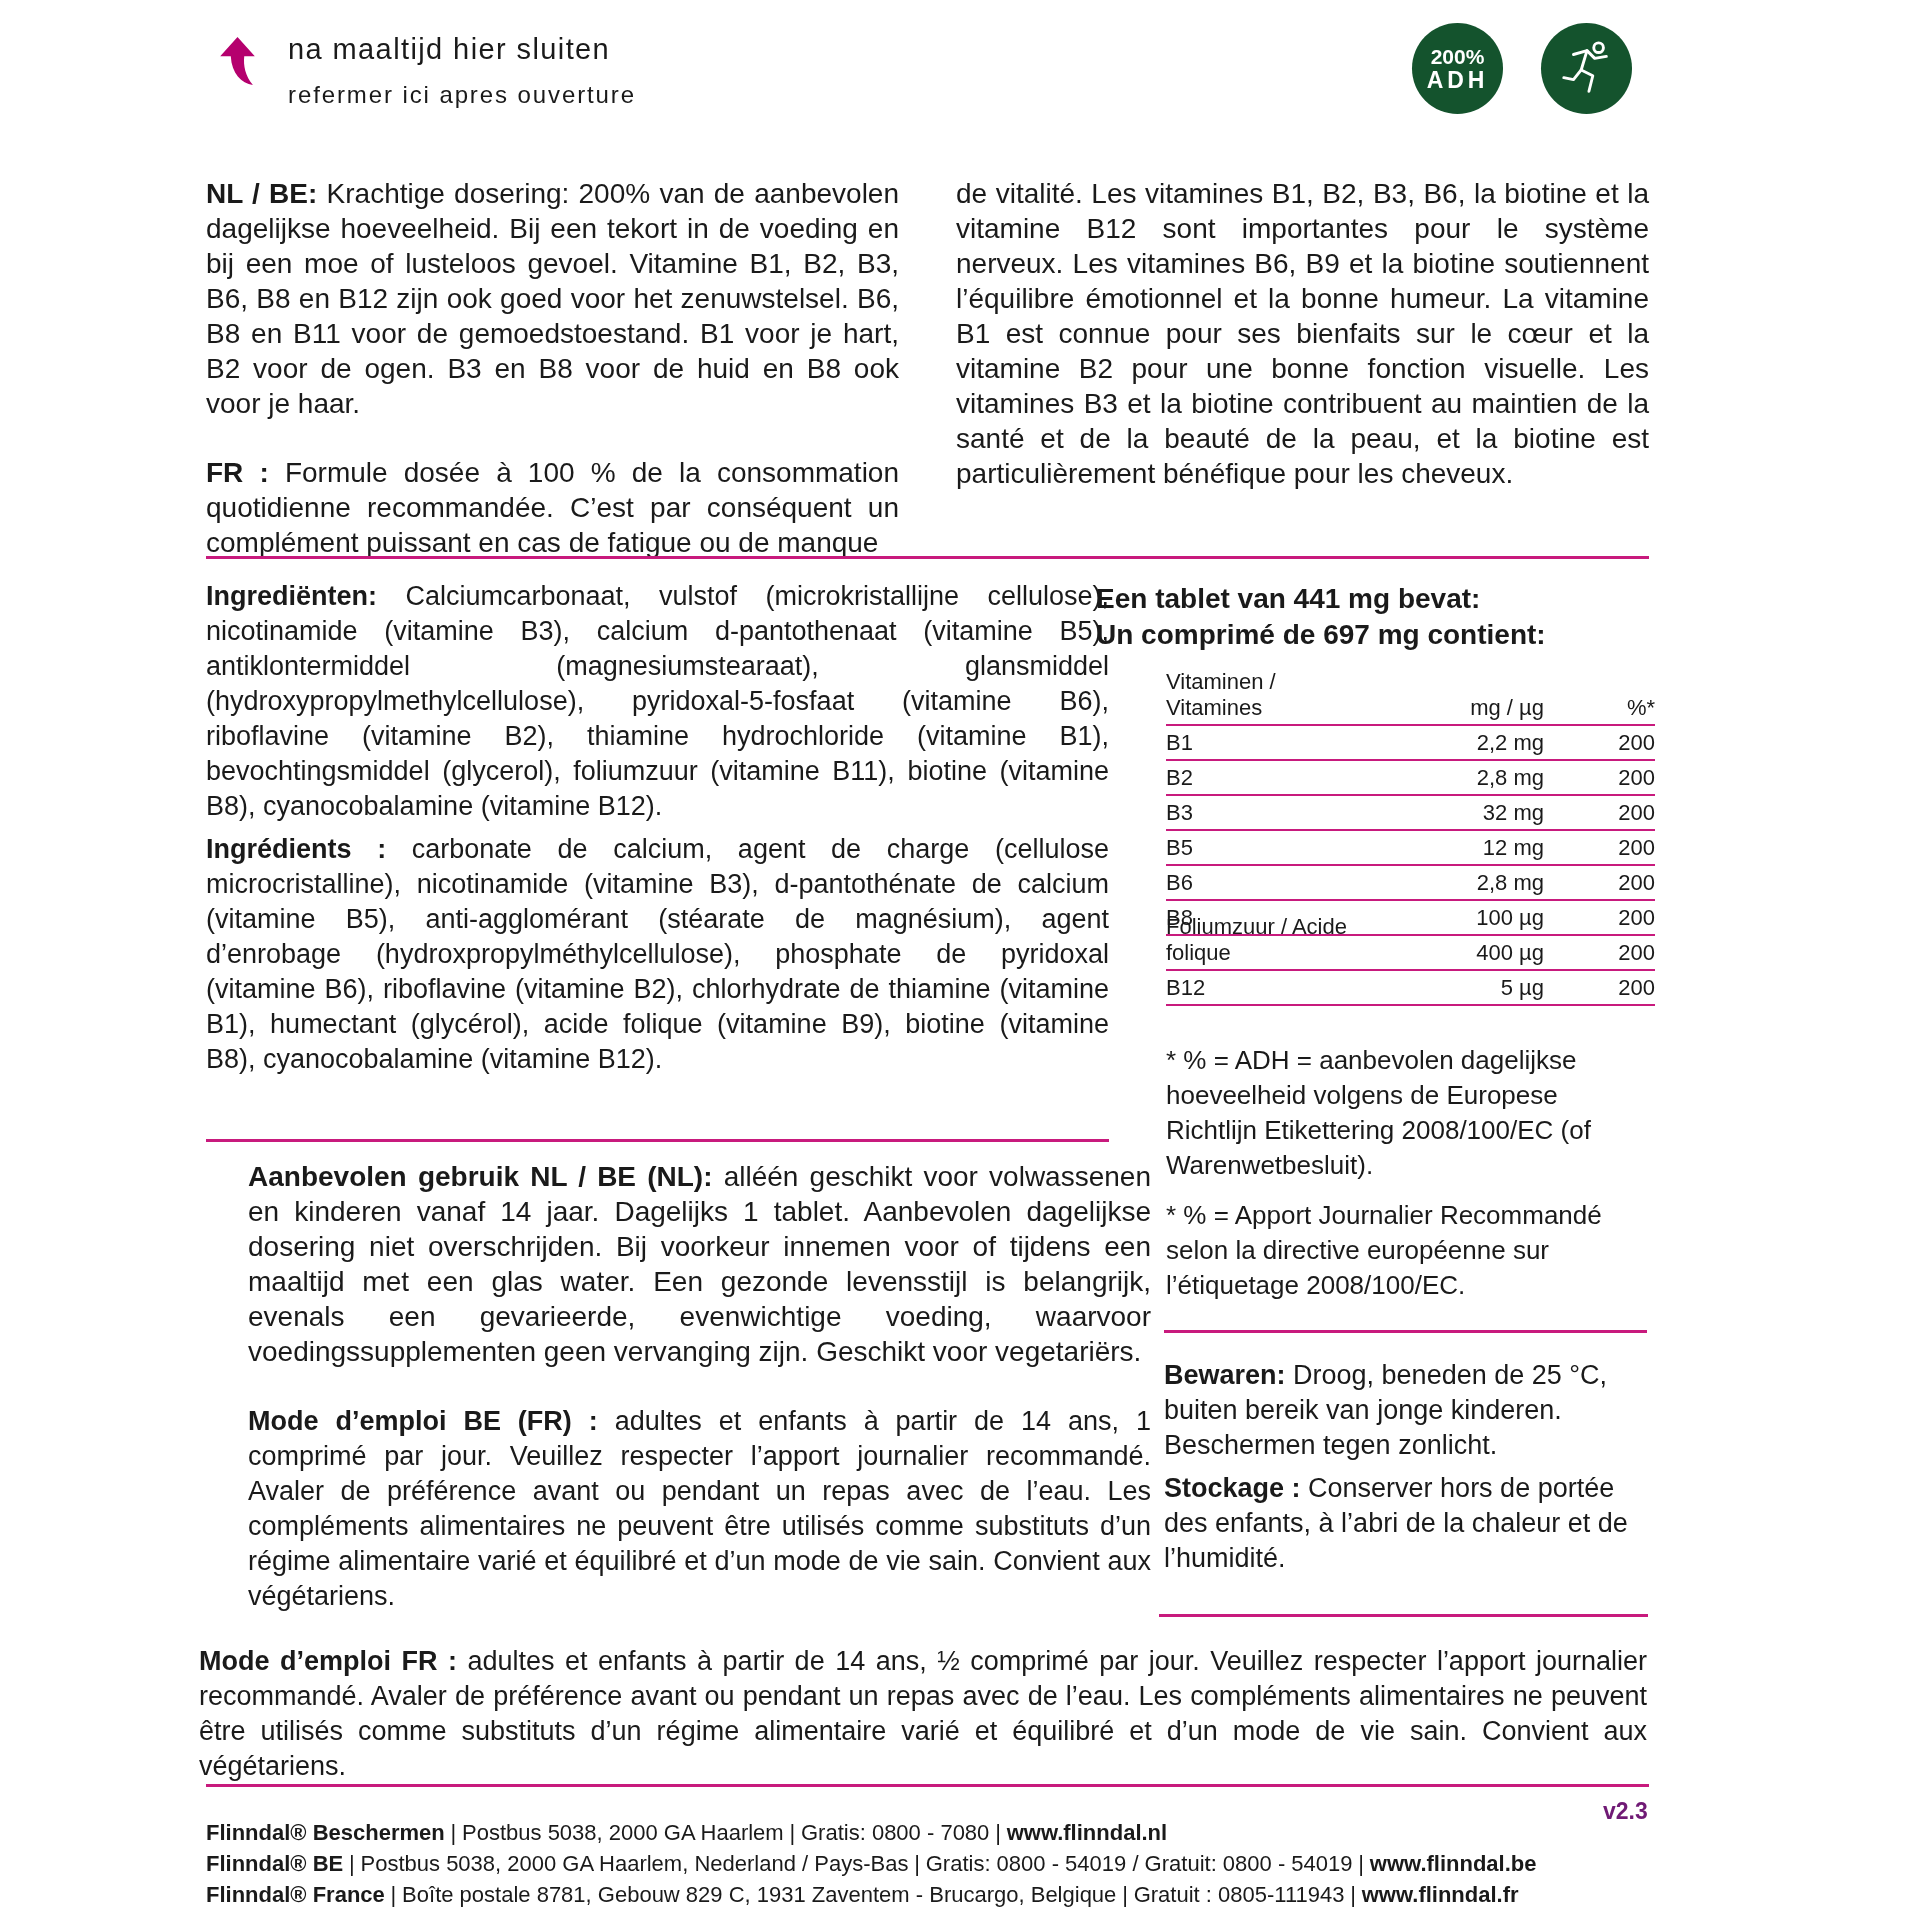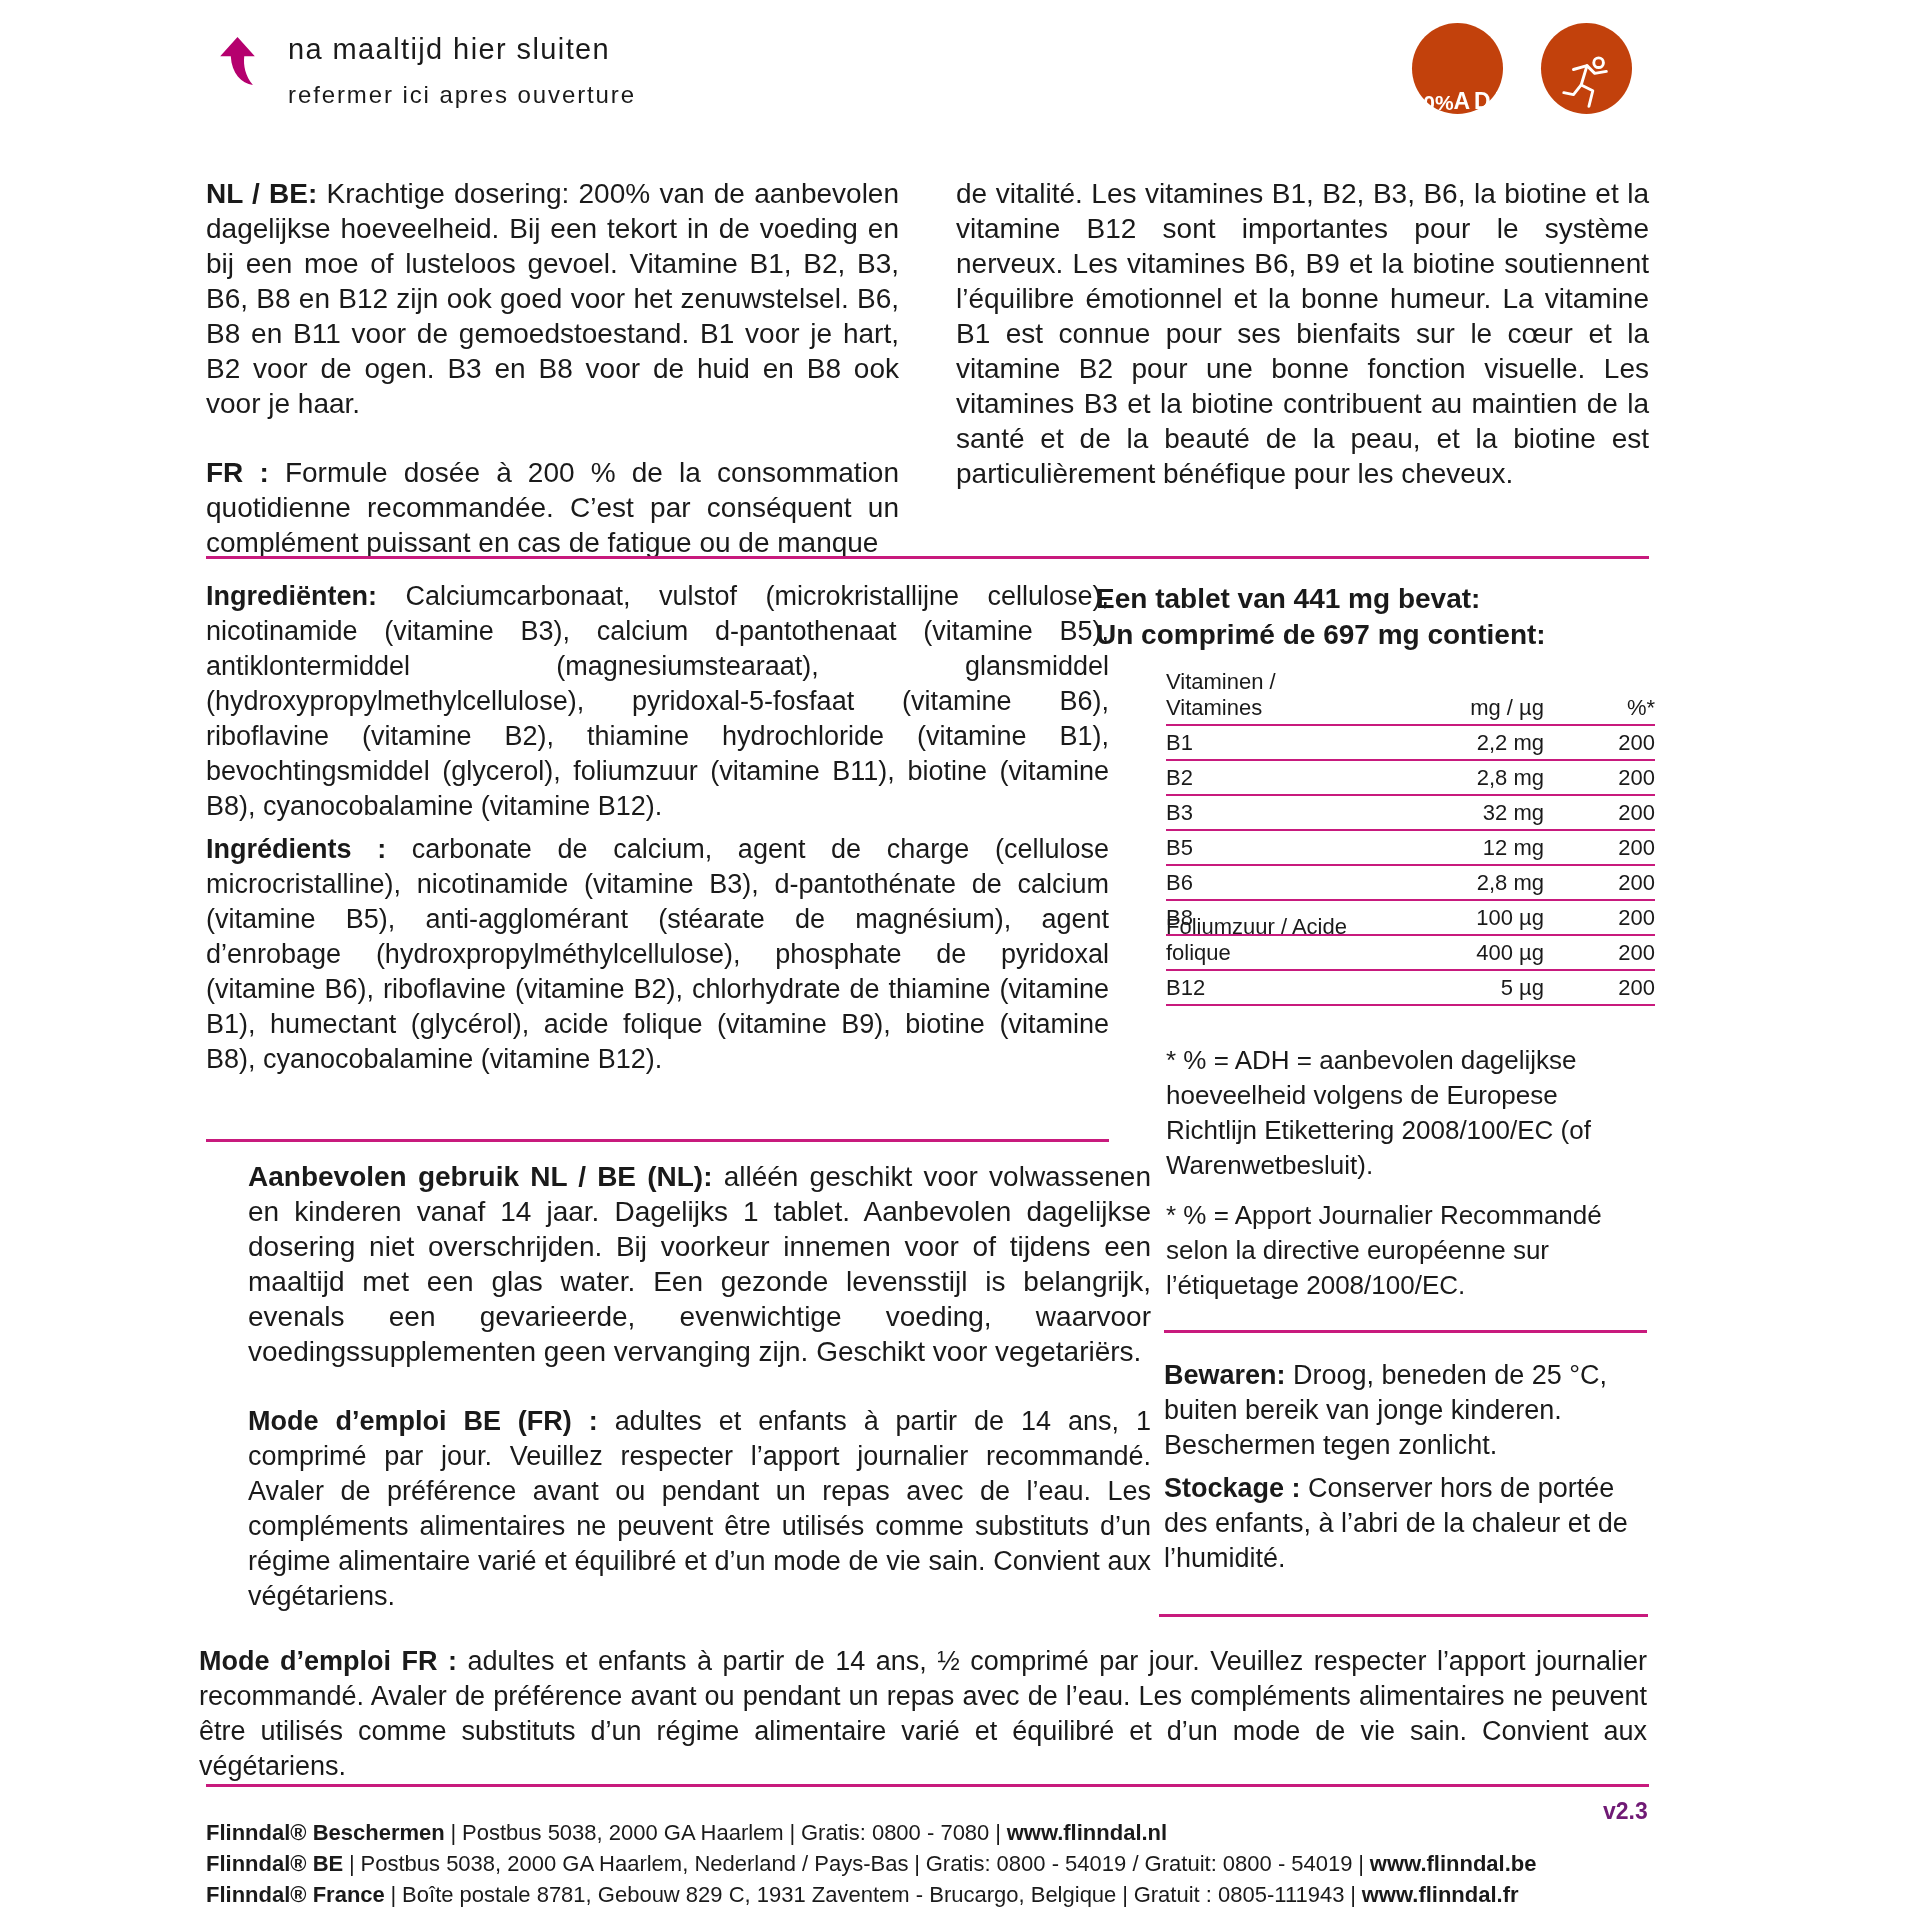--- a/index.html
+++ b/index.html
@@ -5,22 +5,22 @@
   html, body { margin:0; padding:0; background:#ffffff; }
   body { width:1923px; height:1931px; position:relative; overflow:hidden;
          font-family:"Liberation Sans", sans-serif; color:#1a1a1a; }
   .abs { position:absolute; }
   .rule { position:absolute; height:2.9px; background:#c81a7d; }
 
   
   .arrow { left:218px; top:37px; width:39px; height:50px; }
   .close-nl { left:288px; top:33px; font-size:29px; letter-spacing:1.4px; color:#1a1a1a; }
   .close-fr { left:288px; top:81px; font-size:24px; letter-spacing:1.9px; color:#1a1a1a; }
-  .badge { width:91px; height:91px; border-radius:50%; background:#c2410c; color:#fff;
-           display:flex; flex-direction:row; align-items:flex-end; justify-content:center;
+  .badge { width:91px; height:91px; border-radius:50%; background:#14532d; color:#fff;
+           display:flex; flex-direction:column; align-items:center; justify-content:center;
            font-weight:bold; }
   .badge-adh { left:1412px; top:23px; }
   .badge-adh .l1 { font-size:21px; line-height:23px; }
   .badge-adh .l2 { font-size:23px; letter-spacing:3.9px; line-height:25px; }
   .badge-run { left:1541px; top:23px; }
 
   
   .txt { font-size:28px; line-height:35px; text-align:justify; }
   .txt b { font-weight:bold; }
   .col-intro-l { left:206px; top:176px; width:693px; }
@@ -64,21 +64,21 @@
   <svg width="58" height="60" viewBox="0 0 60 62" fill="none" stroke="#fff" stroke-width="3" stroke-linecap="round" stroke-linejoin="round">
     <circle cx="42" cy="9" r="5"></circle>
     <path d="M16 16 L30 12 L38 20 L50 18"></path>
     <path d="M30 12 L24 32 L36 38 L32 54"></path>
     <path d="M24 32 L16 42 L6 40"></path>
   </svg>
 </div>
 
 <div class="abs txt col-intro-l">
   <p style="margin:0 0 34px 0;"><b>NL / BE:</b><span> Krachtige dosering: 200% van de aanbevolen dagelijkse hoeveelheid. Bij een tekort in de voeding en bij een moe of lusteloos gevoel. Vitamine B1, B2, B3, B6, B8 en B12 zijn ook goed voor het zenuwstelsel. B6, B8 en B11 voor de gemoedstoestand. B1 voor je hart, B2 voor de ogen. B3 en B8 voor de huid en B8 ook voor je haar.</span></p>
-  <p style="margin:0;"><b>FR :</b><span> Formule dosée à 200 % de la consommation quotidienne recommandée. C’est par conséquent un complément puissant en cas de fatigue ou de manque</span></p>
+  <p style="margin:0;"><b>FR :</b><span> Formule dosée à 100 % de la consommation quotidienne recommandée. C’est par conséquent un complément puissant en cas de fatigue ou de manque</span></p>
 </div>
 <div class="abs txt col-intro-r">
   <p style="margin:0;">de vitalité. Les vitamines B1, B2, B3, B6, la biotine et la vitamine B12 sont importantes pour le système nerveux. Les vitamines B6, B9 et la biotine soutiennent l’équilibre émotionnel et la bonne humeur. La vitamine B1 est connue pour ses bienfaits sur le cœur et la vitamine B2 pour une bonne fonction visuelle. Les vitamines B3 et la biotine contribuent au maintien de la santé et de la beauté de la peau, et la biotine est particulièrement bénéfique pour les cheveux.</p>
 </div>
 
 <div class="rule" style="left:206px; top:556px; width:1443px;"></div>
 
 <div class="abs txt ingr">
   <p style="margin:0 0 7.7px 0;"><b>Ingrediënten:</b><span> Calciumcarbonaat, vulstof (microkristallijne cellulose), nicotinamide (vitamine B3), calcium d-pantothenaat (vitamine B5), antiklontermiddel (magnesiumstearaat), glansmiddel (hydroxypropylmethylcellulose), pyridoxal-5-fosfaat (vitamine B6), riboflavine (vitamine B2), thiamine hydrochloride (vitamine B1), bevochtingsmiddel (glycerol), foliumzuur (vitamine B11), biotine (vitamine B8), cyanocobalamine (vitamine B12).</span></p>
   <p style="margin:0;"><b>Ingrédients :</b><span> carbonate de calcium, agent de charge (cellulose microcristalline), nicotinamide (vitamine B3), d-pantothénate de calcium (vitamine B5), anti-agglomérant (stéarate de magnésium), agent d’enrobage (hydroxpropylméthylcellulose), phosphate de pyridoxal (vitamine B6), riboflavine (vitamine B2), chlorhydrate de thiamine (vitamine B1), humectant (glycérol), acide folique (vitamine B9), biotine (vitamine B8), cyanocobalamine (vitamine B12).</span></p>

